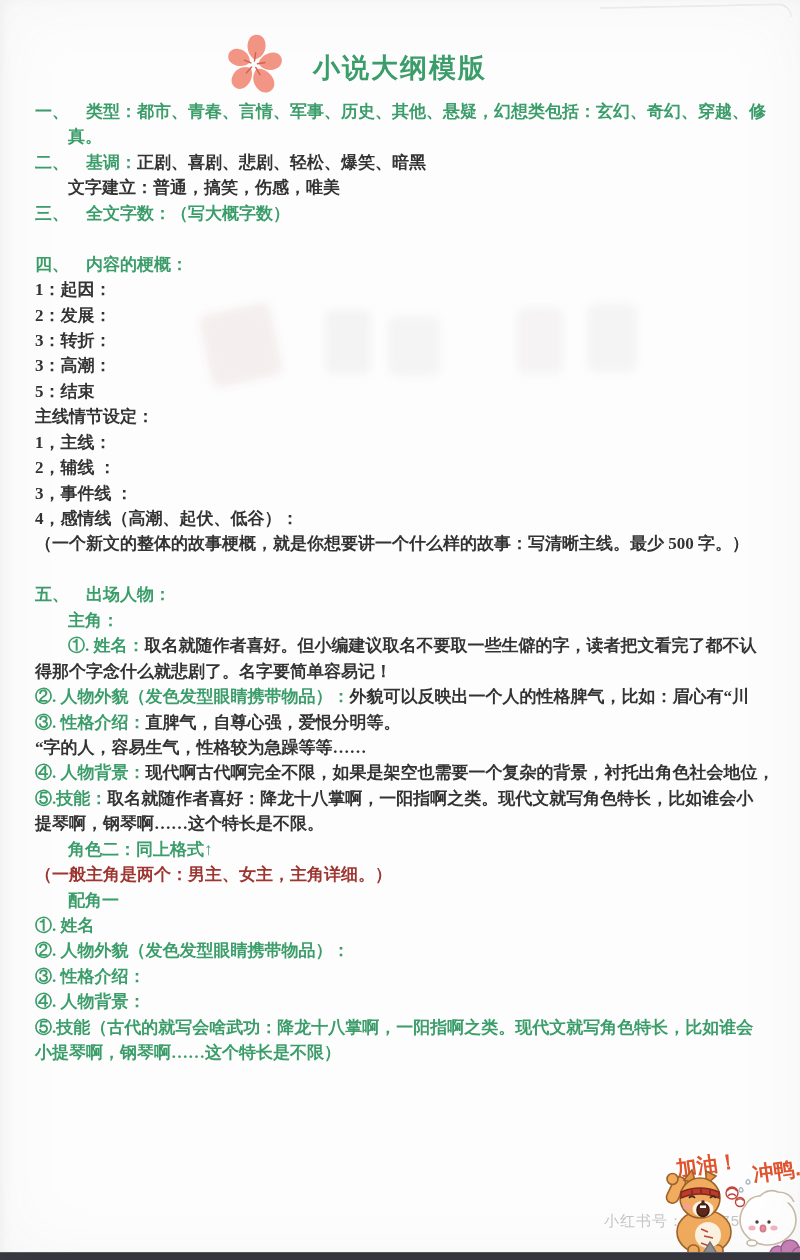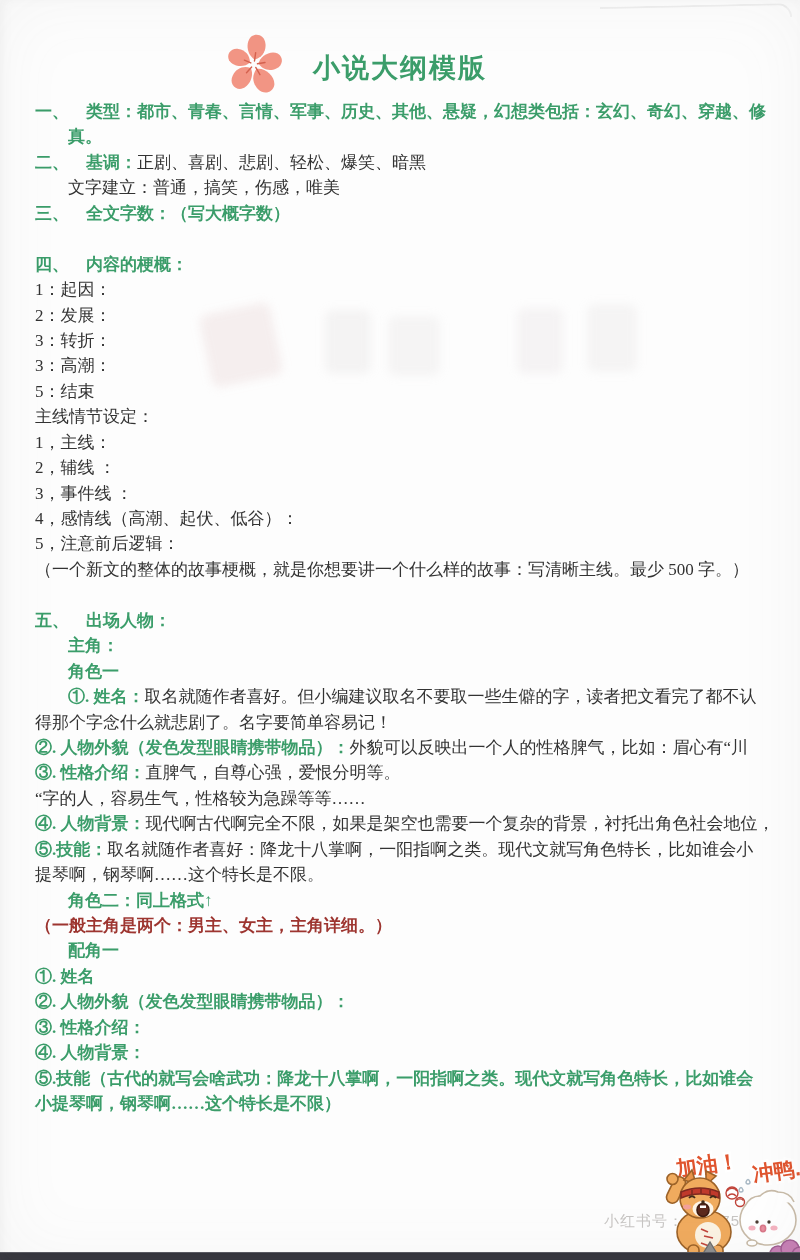--- a/index.html
+++ b/index.html
@@ -31,21 +31,21 @@
   .wm-center span{position:absolute;display:block;filter:blur(5px);border-radius:8px;}
   .wm-center .b1{left:0;top:8px;width:72px;height:74px;background:rgba(214,182,182,.20);transform:rotate(-12deg);}
   .wm-center .b2{left:120px;top:10px;width:46px;height:64px;background:rgba(204,196,196,.17);}
   .wm-center .b3{left:183px;top:16px;width:52px;height:60px;background:rgba(204,196,196,.16);}
   .wm-center .b4{left:312px;top:8px;width:46px;height:66px;background:rgba(208,196,200,.17);}
   .wm-center .b5{left:382px;top:4px;width:50px;height:68px;background:rgba(208,196,200,.16);}
   .doc{position:absolute;left:35px;top:99px;width:745px;}
   .doc .line{height:25.45px;line-height:25.45px;font-size:17px;white-space:nowrap;}
   .doc .ind{padding-left:33px;}
   .g{color:var(--green);font-weight:bold;}
-  .k{color:var(--body);}
+  .k{color:var(--body);font-weight:bold;}
   .r{color:var(--red);font-weight:bold;text-align:right;}
   .wm-bottom{
     position:absolute;left:604px;top:1212px;z-index:1;
     font-size:15px;letter-spacing:1px;color:#c7c5c3;
     font-family:"Liberation Sans","DejaVu Sans",sans-serif;
   }
   .sticker{position:absolute;left:600px;top:1140px;width:200px;height:120px;z-index:2;}
   .sticker text{
     font-family:"Liberation Sans","DejaVu Sans",sans-serif;
     font-weight:bold;font-size:21px;fill:#e0542e;
@@ -102,26 +102,24 @@
       <div class="line"><span class="k">1：起因：</span></div>
       <div class="line"><span class="k">2：发展：</span></div>
       <div class="line"><span class="k">3：转折：</span></div>
       <div class="line"><span class="k">3：高潮：</span></div>
       <div class="line"><span class="k">5：结束</span></div>
       <div class="line"><span class="k">主线情节设定：</span></div>
       <div class="line"><span class="k">1，主线：</span></div>
       <div class="line"><span class="k">2，辅线 ：</span></div>
       <div class="line"><span class="k">3，事件线 ：</span></div>
       <div class="line"><span class="k">4，感情线（高潮、起伏、低谷）：</span></div>
-      <div class="line"><span class="k">5，注意前后逻辑：</span></div>
       <div class="line"><span class="k">（一个新文的整体的故事梗概，就是你想要讲一个什么样的故事：写清晰主线。最少 500 字。）</span></div>
       <div class="line"></div>
       <div class="line"><span class="g">五、　出场人物：</span></div>
       <div class="line ind"><span class="g">主角：</span></div>
-      <div class="line ind"><span class="g">角色一</span></div>
       <div class="line ind"><span class="g">①. 姓名：</span><span class="k">取名就随作者喜好。但小编建议取名不要取一些生僻的字，读者把文看完了都不认</span></div>
       <div class="line"><span class="k">得那个字念什么就悲剧了。名字要简单容易记！</span></div>
       <div class="line"><span class="g">②. 人物外貌（发色发型眼睛携带物品）：</span><span class="k">外貌可以反映出一个人的性格脾气，比如：眉心有“川</span></div>
       <div class="line"><span class="g">③. 性格介绍：</span><span class="k">直脾气，自尊心强，爱恨分明等。</span></div>
       <div class="line"><span class="k">“字的人，容易生气，性格较为急躁等等……</span></div>
       <div class="line"><span class="g">④. 人物背景：</span><span class="k">现代啊古代啊完全不限，如果是架空也需要一个复杂的背景，衬托出角色社会地位，</span></div>
       <div class="line"><span class="g">⑤.技能：</span><span class="k">取名就随作者喜好：降龙十八掌啊，一阳指啊之类。现代文就写角色特长，比如谁会小</span></div>
       <div class="line"><span class="k">提琴啊，钢琴啊……这个特长是不限。</span></div>
       <div class="line ind"><span class="g">角色二：同上格式↑</span></div>
       <div class="line"><span class="r">（一般主角是两个：男主、女主，主角详细。）</span></div>

